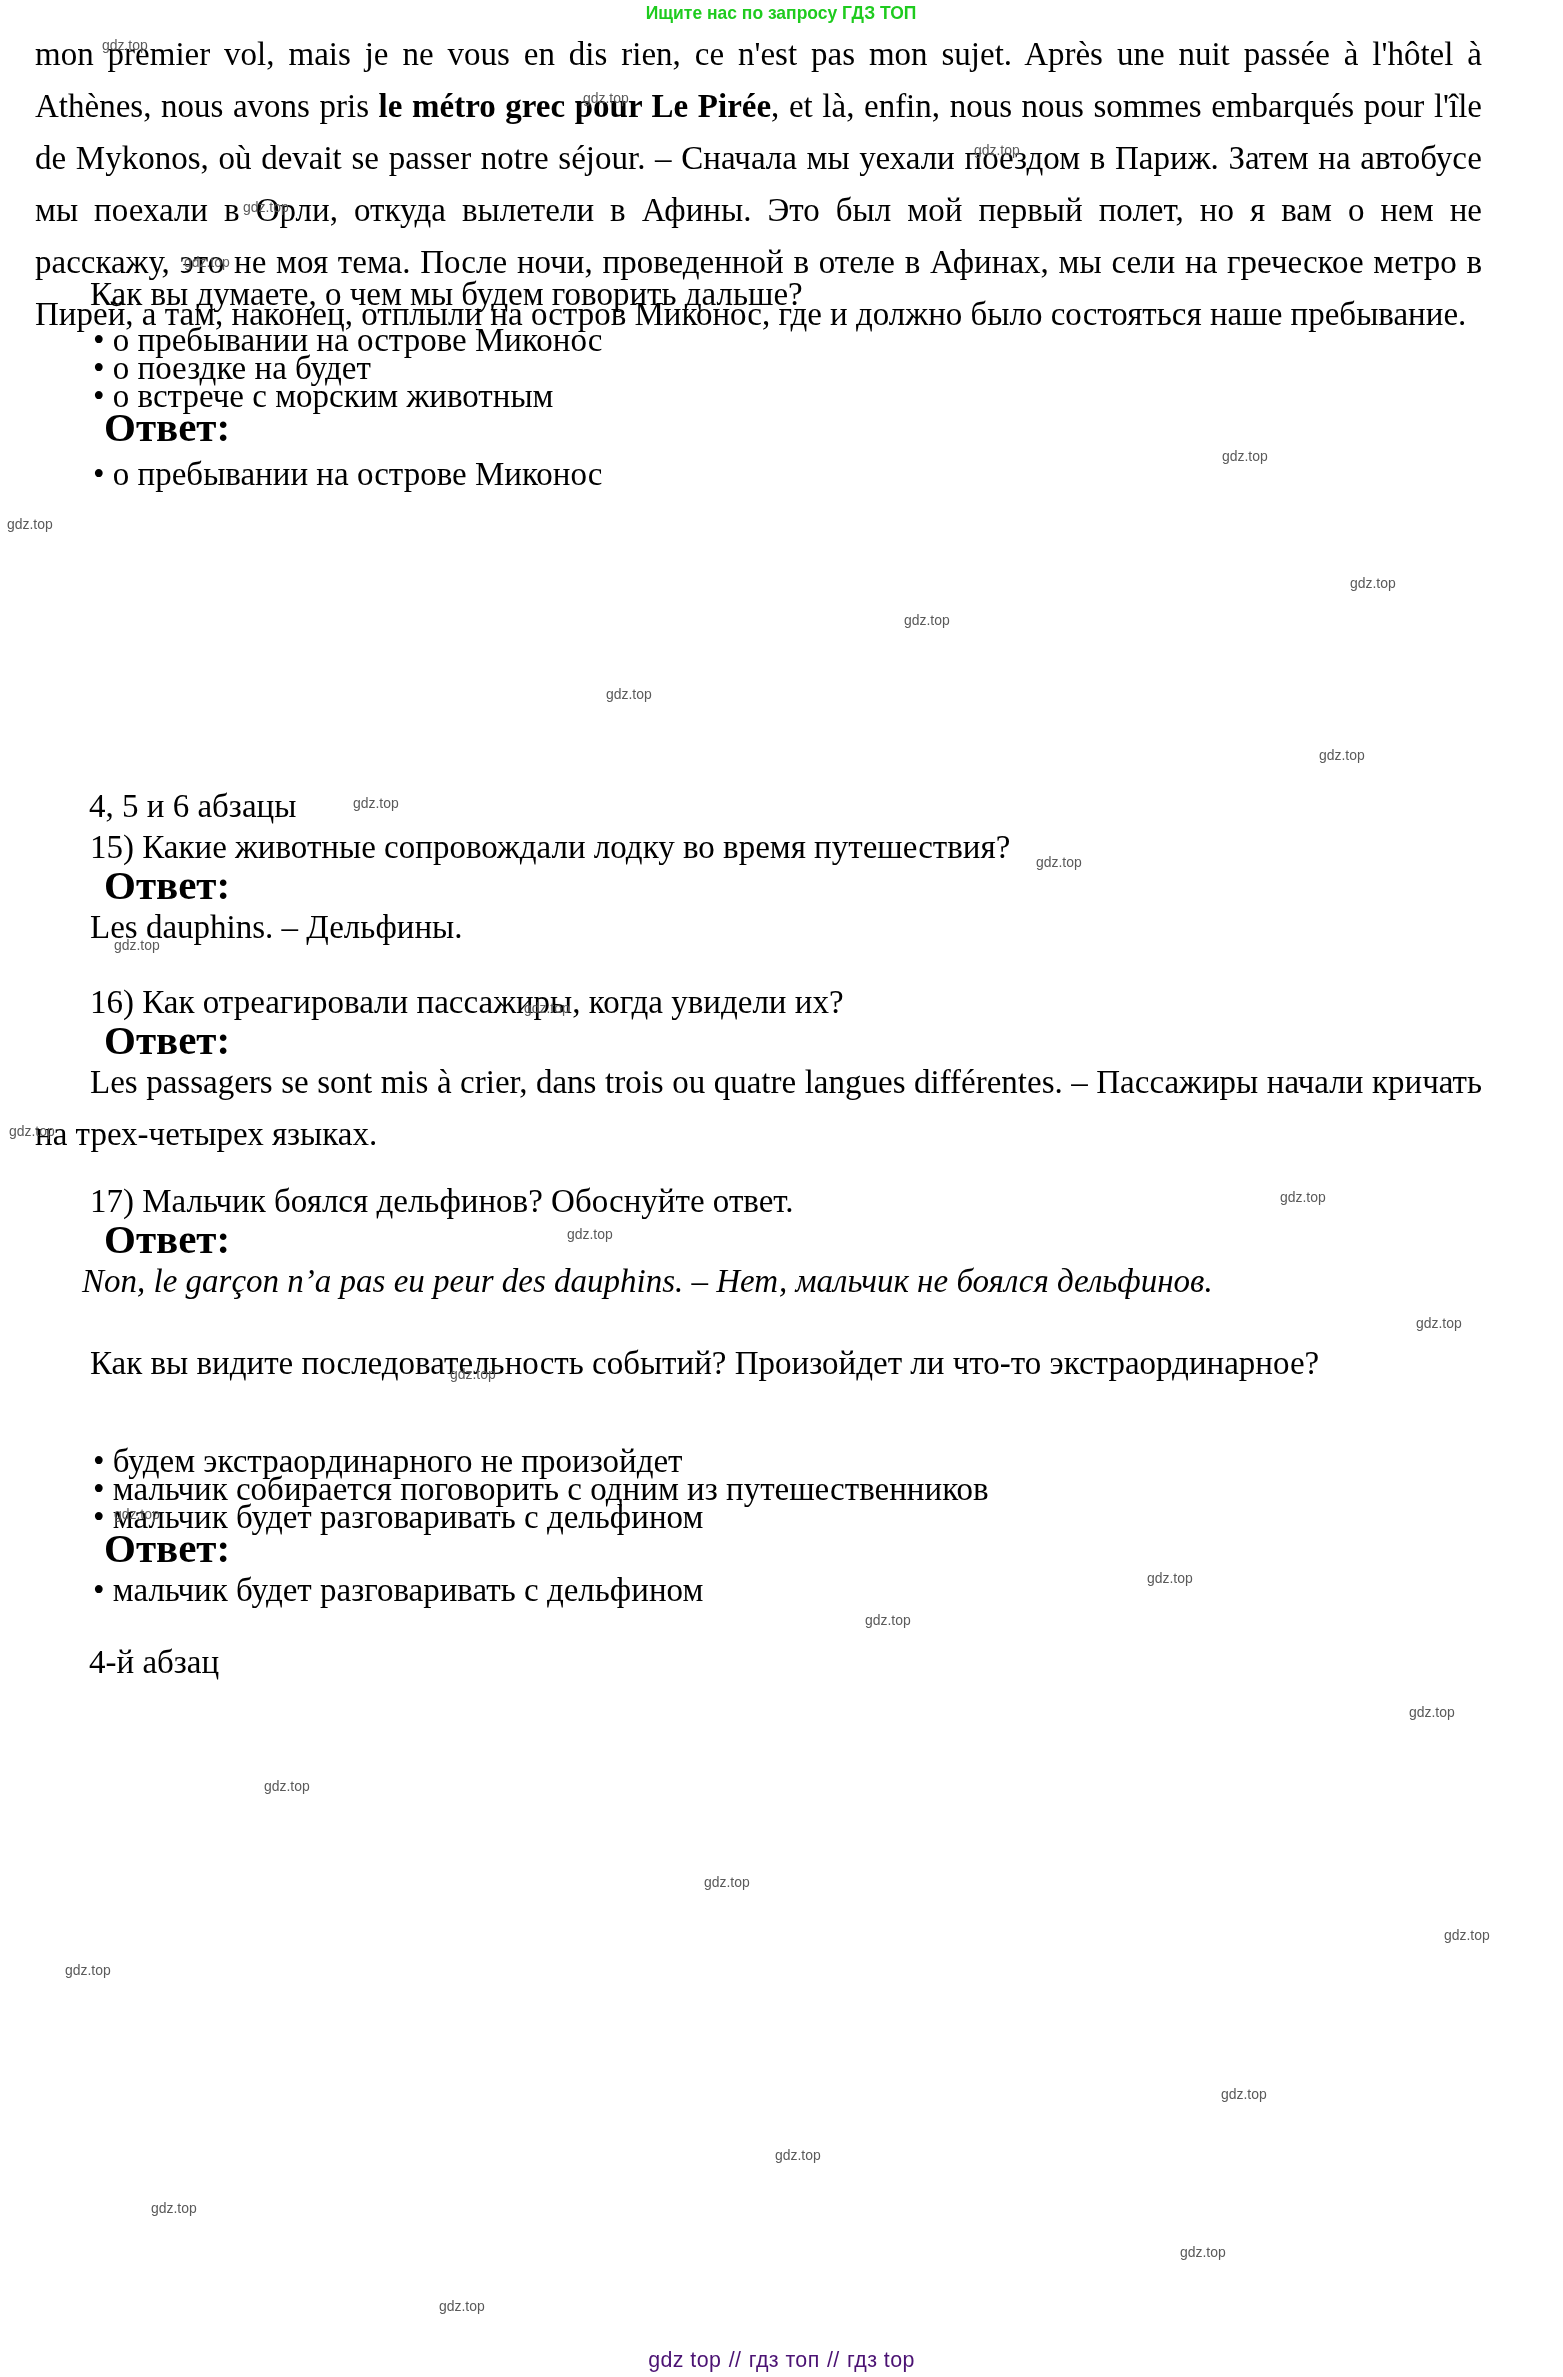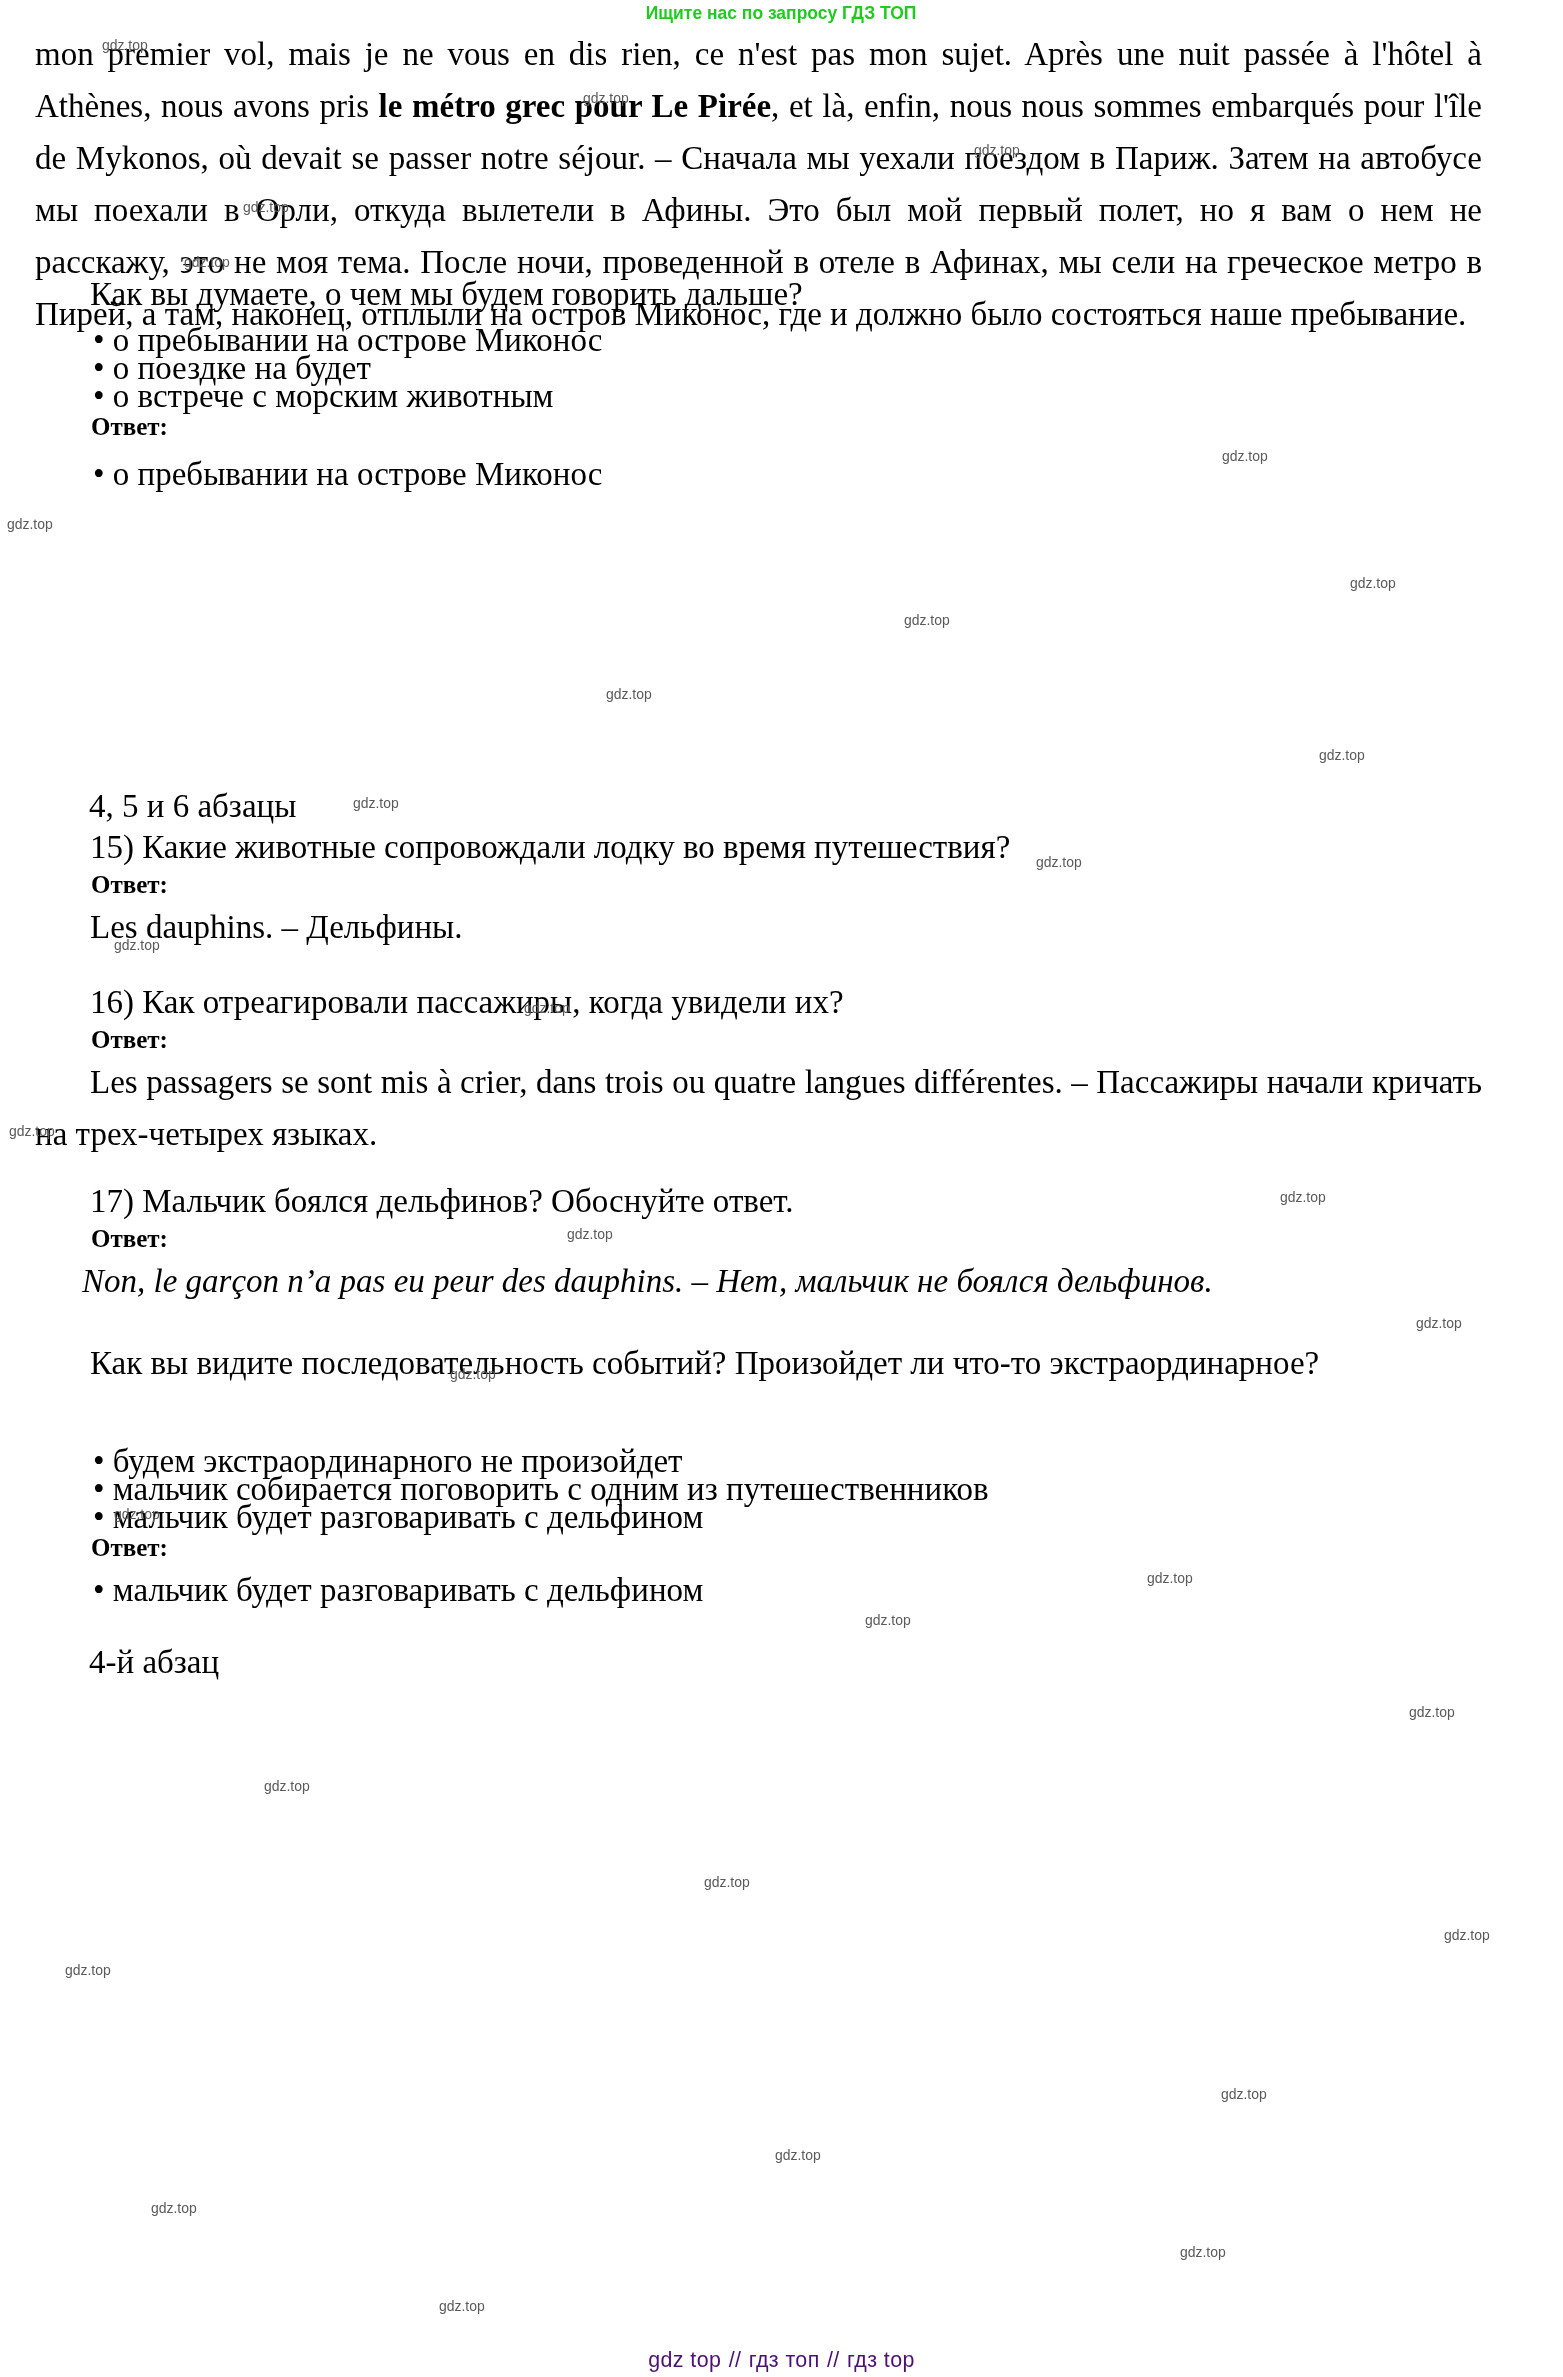--- a/index.html
+++ b/index.html
@@ -56,21 +56,22 @@
     position: absolute;
     text-align: left;
     font-size: 33px;
     line-height: 52px;
     white-space: nowrap;
   }
 
   b.strong { font-weight: bold; }
   .answer-label {
     font-weight: bold;
-    font-size: 25px;
+    font-size: 41px;
+    margin-left: 13px;
   }
 
   .bullet-line {
     position: absolute;
     font-size: 33px;
     line-height: 46px;
     white-space: nowrap;
   }
 
   

